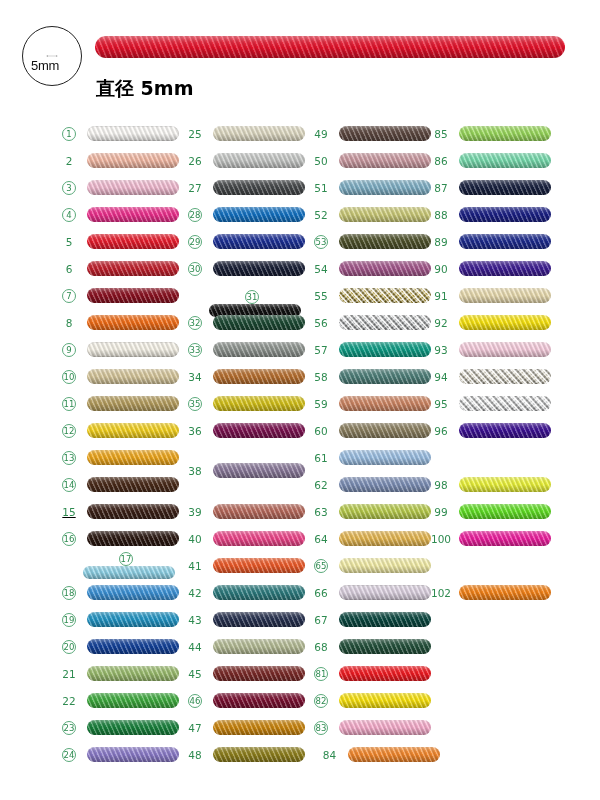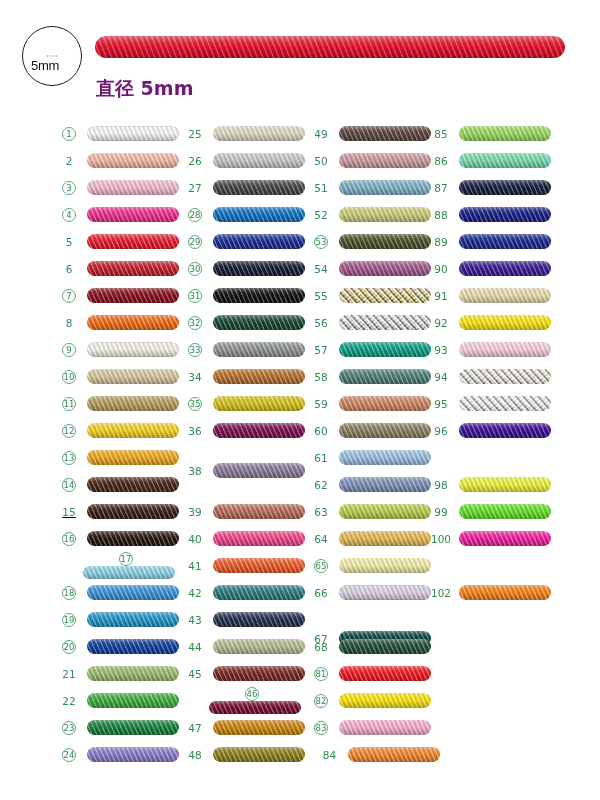--- a/index.html
+++ b/index.html
@@ -75,21 +75,21 @@
         rgba(0,0,0,0.20) 88%,
         rgba(0,0,0,0.30) 100%),
       #e8112a;
   }
   #header-caption {
     position: absolute;
     left: 96px;
     top: 76px;
     font-size: 19px;
     font-weight: bold;
-    color: #701a75;
+    color: #000000;
     font-family: "DejaVu Sans", "Liberation Sans", sans-serif;
   }
 
   
   #grid {
     position: absolute;
     left: 0;
     top: 118px;
     width: 600px;
     height: 682px;
@@ -315,21 +315,21 @@
         <div class="swatch-cord" title="28" style="background-color: rgb(18, 114, 196);"></div>
       </div>
       <div class="swatch-row" style="top: 110px;">
         <div class="swatch-number circled">29</div>
         <div class="swatch-cord" title="29" style="background-color: rgb(27, 47, 150);"></div>
       </div>
       <div class="swatch-row" style="top: 137px;">
         <div class="swatch-number circled">30</div>
         <div class="swatch-cord" title="30" style="background-color: rgb(23, 29, 52);"></div>
       </div>
-      <div class="swatch-row" style="top: 164px;">
+      <div class="swatch-row" style="top: 172px; flex-direction: column;">
         <div class="swatch-number circled">31</div>
         <div class="swatch-cord" title="31" style="background-color: rgb(18, 18, 18);"></div>
       </div>
       <div class="swatch-row" style="top: 191px;">
         <div class="swatch-number circled">32</div>
         <div class="swatch-cord" title="32" style="background-color: rgb(28, 74, 51);"></div>
       </div>
       <div class="swatch-row" style="top: 218px;">
         <div class="swatch-number circled">33</div>
         <div class="swatch-cord" title="33" style="background-color: rgb(143, 149, 144);"></div>
@@ -371,21 +371,21 @@
         <div class="swatch-cord" title="43" style="background-color: rgb(38, 48, 79);"></div>
       </div>
       <div class="swatch-row" style="top: 515px;">
         <div class="swatch-number">44</div>
         <div class="swatch-cord" title="44" style="background-color: rgb(182, 189, 150);"></div>
       </div>
       <div class="swatch-row" style="top: 542px;">
         <div class="swatch-number">45</div>
         <div class="swatch-cord" title="45" style="background-color: rgb(124, 42, 40);"></div>
       </div>
-      <div class="swatch-row" style="top: 569px; flex-direction: column;">
+      <div class="swatch-row" style="top: 569px;">
         <div class="swatch-number circled">46</div>
         <div class="swatch-cord" title="46" style="background-color: rgb(122, 16, 48);"></div>
       </div>
       <div class="swatch-row" style="top: 596px;">
         <div class="swatch-number">47</div>
         <div class="swatch-cord" title="47" style="background-color: rgb(204, 134, 13);"></div>
       </div>
       <div class="swatch-row" style="top: 623px;">
         <div class="swatch-number">48</div>
         <div class="swatch-cord" title="48" style="background-color: rgb(144, 129, 28);"></div>
@@ -457,21 +457,21 @@
         <div class="swatch-cord" title="64" style="background-color: rgb(231, 184, 82);"></div>
       </div>
       <div class="swatch-row" style="top: 434px;">
         <div class="swatch-number circled">65</div>
         <div class="swatch-cord" title="65" style="background-color: rgb(244, 238, 168);"></div>
       </div>
       <div class="swatch-row" style="top: 461px;">
         <div class="swatch-number">66</div>
         <div class="swatch-cord pale" title="66" style="background-color: rgb(222, 211, 226);"></div>
       </div>
-      <div class="swatch-row" style="top: 488px; margin-top: 19px;">
+      <div class="swatch-row" style="top: 488px;">
         <div class="swatch-number">67</div>
         <div class="swatch-cord" title="67" style="background-color: rgb(9, 71, 63);"></div>
       </div>
       <div class="swatch-row" style="top: 515px;">
         <div class="swatch-number">68</div>
         <div class="swatch-cord" title="68" style="background-color: rgb(34, 80, 58);"></div>
       </div>
       <div class="swatch-row" style="top: 542px;">
         <div class="swatch-number circled">81</div>
         <div class="swatch-cord" title="81" style="background-color: rgb(244, 27, 34);"></div>

